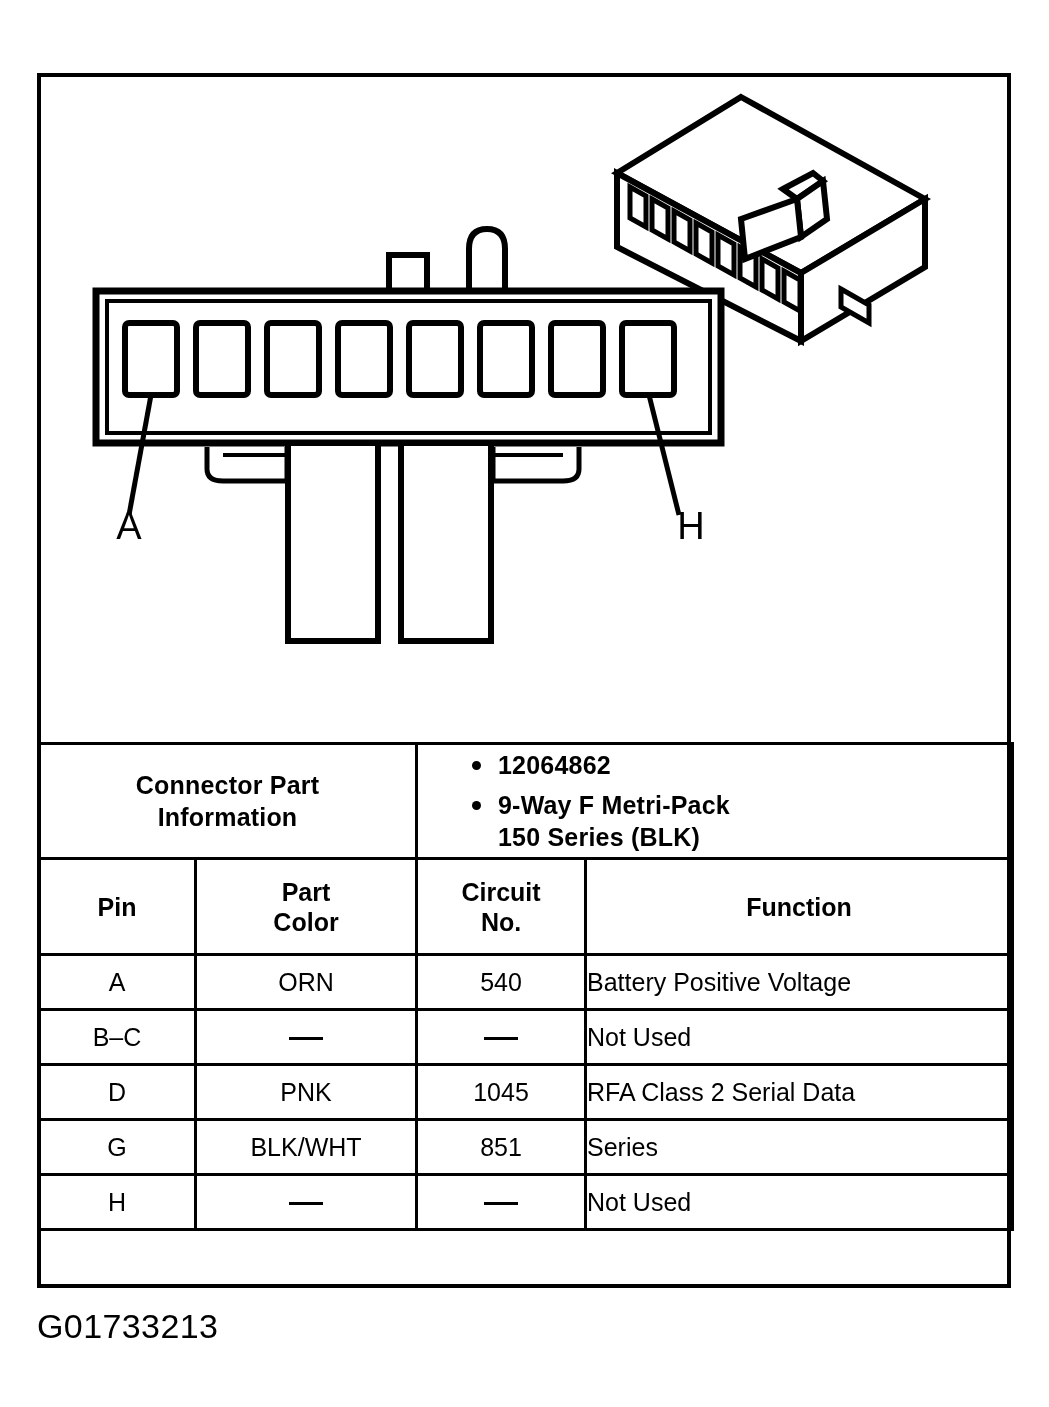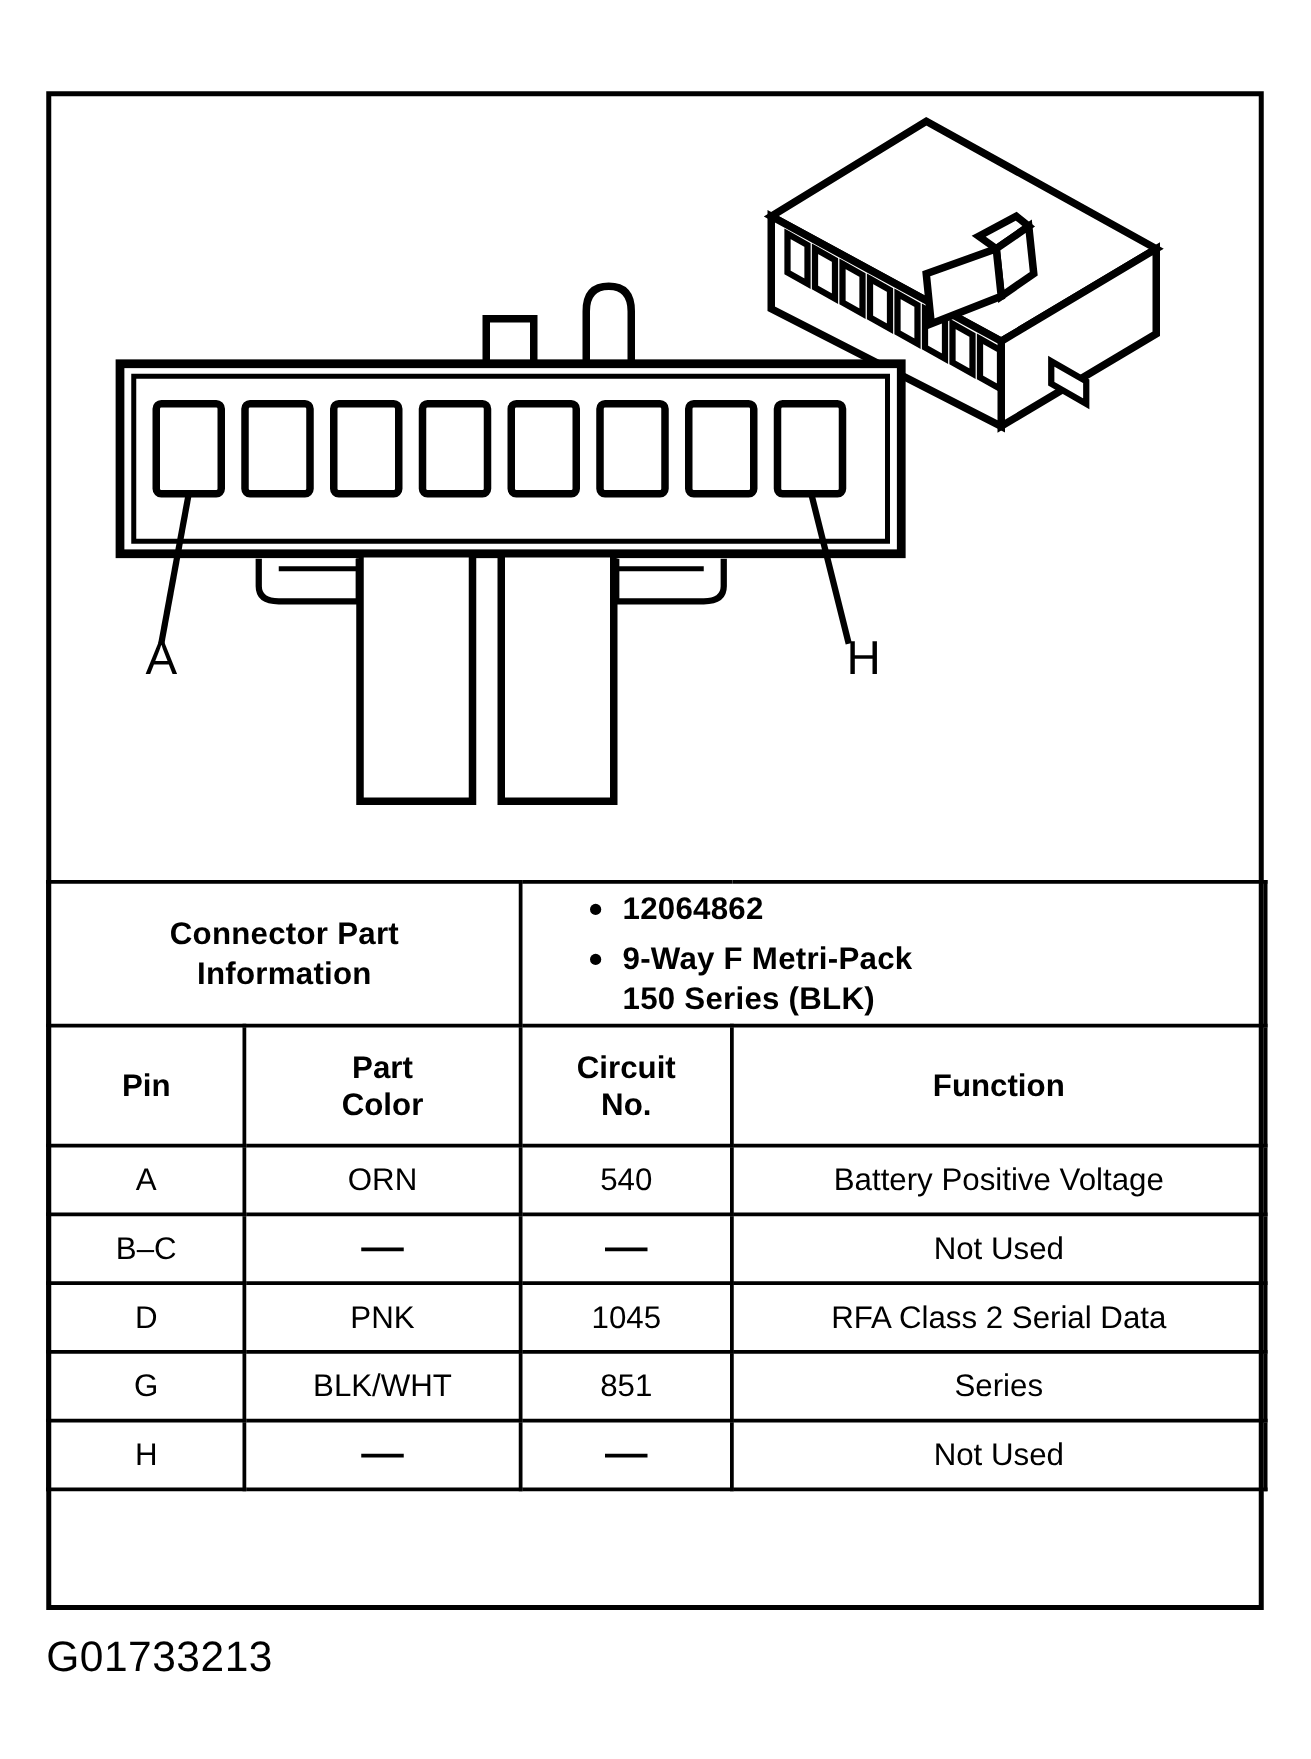--- a/index.html
+++ b/index.html
@@ -34,21 +34,21 @@
     top: 0;
     width: 966px;
     height: 635px;
   }
   #illustration svg { display: block; }
 
   
   #conn-table {
     position: absolute;
     left: -4px;
-    top: 627px;
+    top: 665px;
     width: 974px;
     border-collapse: collapse;
     table-layout: fixed;
     box-sizing: border-box;
     border-radius: 16px;
   }
   #conn-table td {
     border: 3px solid #000;
     padding: 0;
     vertical-align: middle;
@@ -114,21 +114,21 @@
   }
 
   
   .cell {
     font-size: 25px;
     height: 55px;
     padding: 0 6px;
     white-space: nowrap;
   }
   .cell.center { text-align: center; }
-  .cell.left   { text-align: center; padding-left: 14px; }
+  .cell.left   { text-align: left; padding-left: 14px; }
   .dash {
     display: inline-block;
     width: 34px;
     height: 3px;
     background: #000;
     vertical-align: middle;
   }
 
   
   #footer-code {

